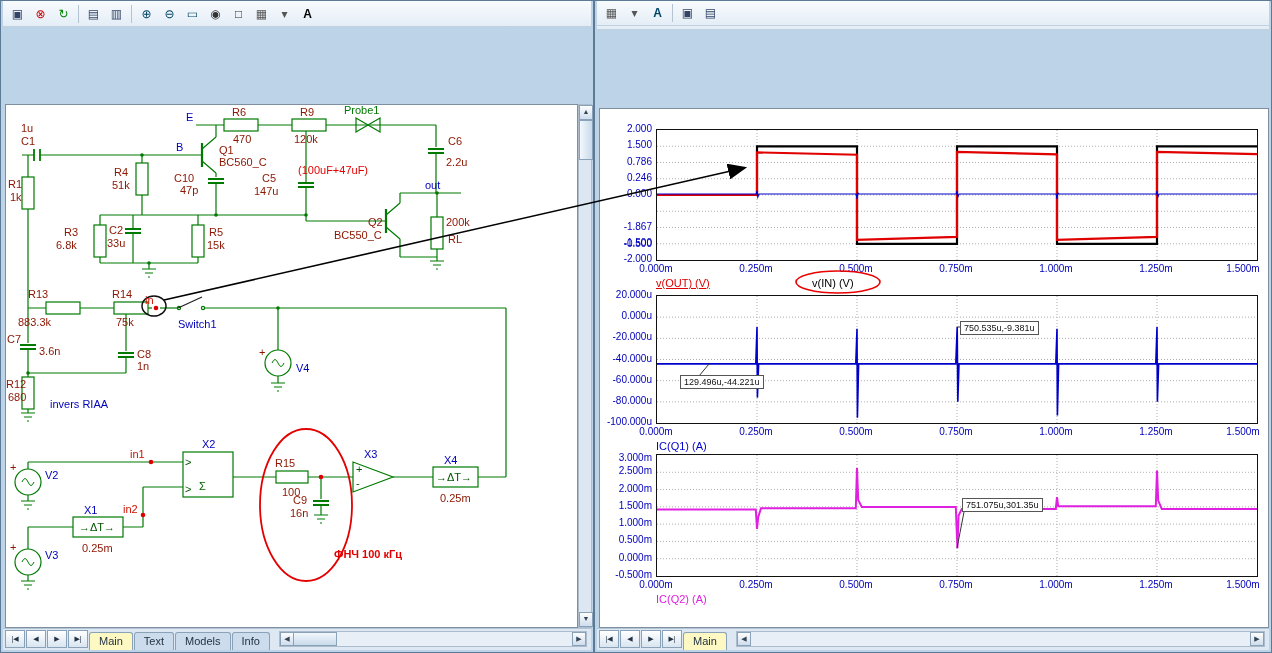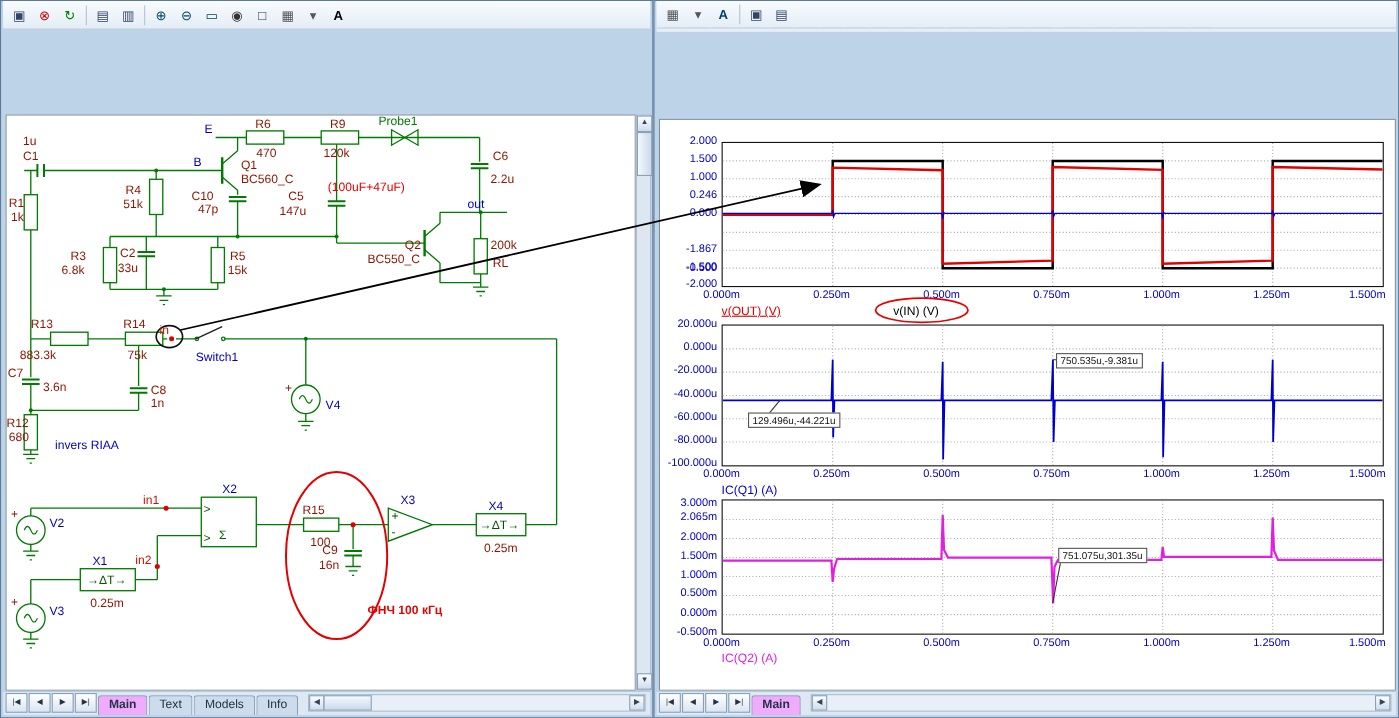--- a/index.html
+++ b/index.html
@@ -35,21 +35,21 @@
   .scroll-btn{position:absolute;left:0;width:12px;height:13px;font-size:7px;line-height:12px;text-align:center;
     color:#345;background:linear-gradient(#fdfdfd,#cfdded);border:1px solid #8aa2b8}
   .v-thumb{position:absolute;left:0;top:15px;width:12px;height:38px;
     background:linear-gradient(90deg,#f3f8fc,#c9daeb);border:1px solid #8aa2b8}
   .bottombar{position:absolute;left:2px;right:2px;bottom:2px;height:22px;background:#dde8f3;
     border-top:1px solid #b4c6d6;display:flex;align-items:flex-end;padding-left:2px;box-sizing:border-box}
   .nav-btn{width:18px;height:16px;font-size:7px;border:1px solid #8aa2b8;flex:none;
     background:linear-gradient(#ffffff,#d9e5f0);text-align:center;line-height:15px;margin:0 1px 2px 0;color:#234}
   .tab{height:17px;padding:0 9px;font-size:11px;line-height:16px;border:1px solid #8aa2b8;border-bottom:none;
     background:#ccdcec;margin:0 1px 0 0;border-radius:3px 3px 0 0;color:#234;flex:none}
-  .tab.active{background:#f0abfc;font-weight:bold}
+  .tab.active{background:#fef9c3;font-weight:normal}
   .hscroll{flex:1;height:14px;margin:0 4px 3px 8px;background:#e8eff7;border:1px solid #aabccd;position:relative}
   .h-arrow{position:absolute;top:0;width:12px;height:12px;font-size:7px;line-height:11px;text-align:center;color:#345;
     background:linear-gradient(#fdfdfd,#cfdded);border:1px solid #8aa2b8}
   .h-thumb{position:absolute;top:0;left:13px;width:42px;height:12px;
     background:linear-gradient(#f3f8fc,#c9daeb);border:1px solid #8aa2b8}
   #plot-panel{position:absolute;left:4px;top:107px;width:668px;height:518px;
     background:#fff;border:1px solid #7f8f9f;overflow:hidden}
   .chart-svg{position:absolute;border:1px solid #111;background:#fff}
   .ytick{position:absolute;left:2px;width:50px;text-align:right;font-size:10px;color:#0000bb;white-space:nowrap}
   .xtick{position:absolute;width:46px;text-align:center;font-size:10px;color:#0000bb;white-space:nowrap}
@@ -445,21 +445,21 @@
       </svg>
       <div class="xtick" style="left: 33px; top: 154px;">0.000m</div>
       <div class="xtick" style="left: 133px; top: 154px;">0.250m</div>
       <div class="xtick" style="left: 233px; top: 154px;">0.500m</div>
       <div class="xtick" style="left: 333px; top: 154px;">0.750m</div>
       <div class="xtick" style="left: 433px; top: 154px;">1.000m</div>
       <div class="xtick" style="left: 533px; top: 154px;">1.250m</div>
       <div class="xtick" style="left: 620px; top: 154px;">1.500m</div>
       <div class="ytick" style="top: 14px;">2.000</div>
       <div class="ytick" style="top: 30.25px;">1.500</div>
-      <div class="ytick" style="top: 46.5px;">1.000</div>
+      <div class="ytick" style="top: 46.5px;">0.786</div>
       <div class="ytick" style="top: 62.75px;">0.246</div>
       <div class="ytick" style="top: 79px;">0.000</div>
       <div class="ytick" style="top: 95.25px; margin-top: 34px;">-0.500</div>
       <div class="ytick" style="top: 111.5px;">-1.867</div>
       <div class="ytick" style="top: 127.75px;">-1.500</div>
       <div class="ytick" style="top: 144px;">-2.000</div>
       <div class="cap" style="color: rgb(221, 0, 0); text-decoration: underline; left: 56px; top: 168px;">v(OUT) (V)</div>
       <div class="cap" style="color: rgb(0, 0, 0); left: 212px; top: 168px;">v(IN) (V)</div>
       <svg width="600" height="127" viewBox="0 0 600 127" class="chart-svg" style="left: 56px; top: 186px;">
         <line x1="100" x2="100" y1="0" y2="127" class="grid"></line>
@@ -509,21 +509,21 @@
         <line x1="300" y1="93" x2="307" y2="57" stroke="#333" stroke-width="1"></line>
       </svg>
       <div class="xtick" style="left: 33px; top: 470px;">0.000m</div>
       <div class="xtick" style="left: 133px; top: 470px;">0.250m</div>
       <div class="xtick" style="left: 233px; top: 470px;">0.500m</div>
       <div class="xtick" style="left: 333px; top: 470px;">0.750m</div>
       <div class="xtick" style="left: 433px; top: 470px;">1.000m</div>
       <div class="xtick" style="left: 533px; top: 470px;">1.250m</div>
       <div class="xtick" style="left: 620px; top: 470px;">1.500m</div>
       <div class="ytick" style="top: 343px; text-align: right;">3.000m</div>
-      <div class="ytick" style="top: 356.286px;">2.065m</div>
+      <div class="ytick" style="top: 356.286px;">2.500m</div>
       <div class="ytick" style="top: 373.571px;">2.000m</div>
       <div class="ytick" style="top: 390.857px;">1.500m</div>
       <div class="ytick" style="top: 408.143px;">1.000m</div>
       <div class="ytick" style="top: 425.429px;">0.500m</div>
       <div class="ytick" style="top: 442.714px;">0.000m</div>
       <div class="ytick" style="top: 460px;">-0.500m</div>
       <div class="cap" style="color: rgb(224, 32, 224); left: 56px; top: 484px;">IC(Q2) (A)</div>
       <div class="tooltip" style="left: 362px; top: 389px;">751.075u,301.35u</div>
     </div>
 

